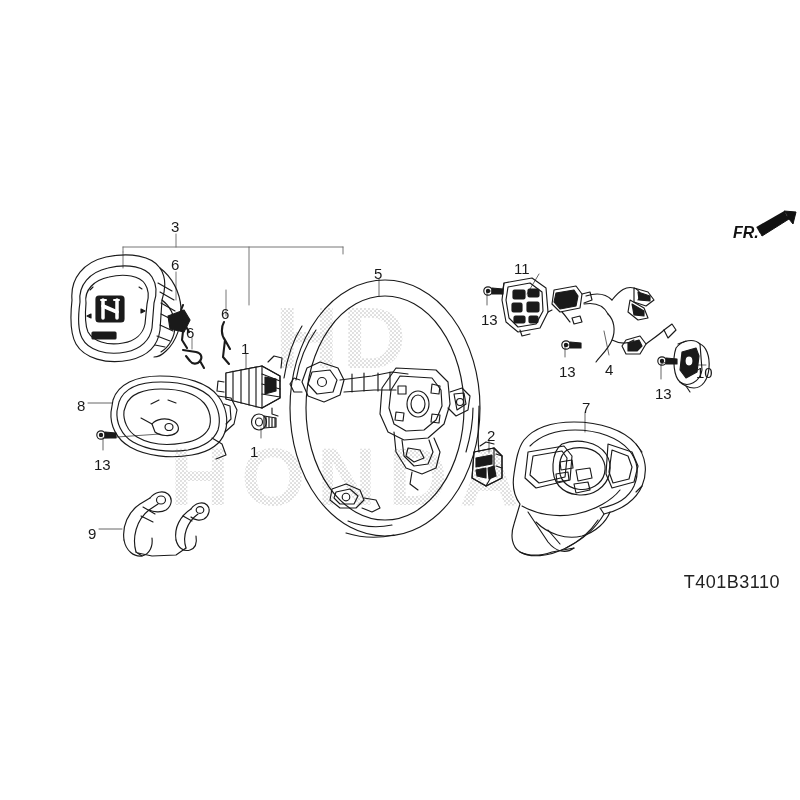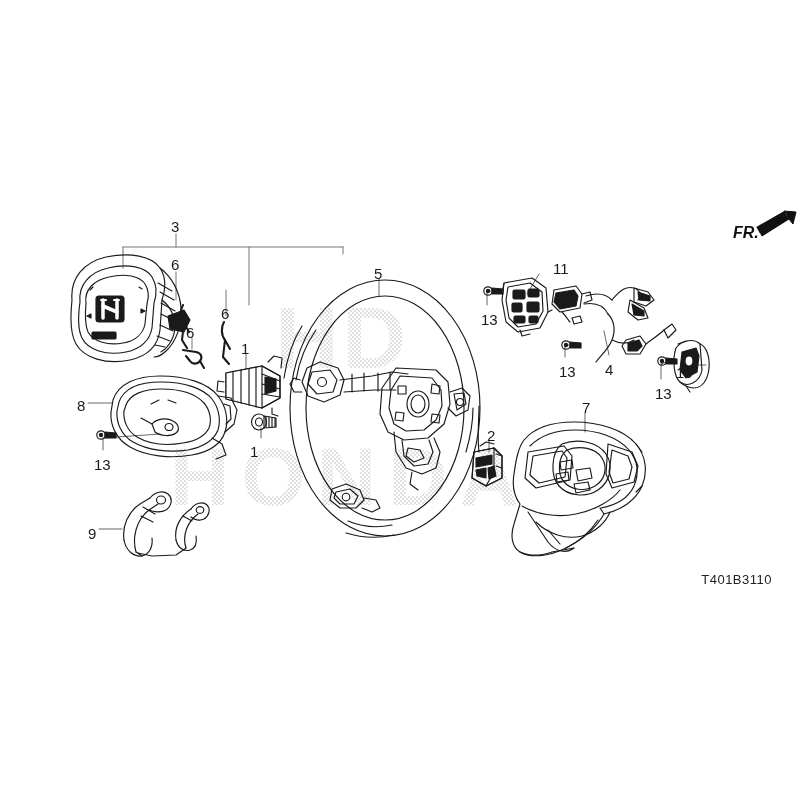--- a/index.html
+++ b/index.html
@@ -4,21 +4,21 @@
 <title>Parts Diagram</title>
 <style>
   html,body{margin:0;padding:0;background:#ffffff;}
   body{width:800px;height:800px;overflow:hidden;
        font-family:"Liberation Sans","DejaVu Sans",sans-serif;color:#000;}
   #stage{position:relative;width:800px;height:800px;background:#fff;}
   svg#diagram{position:absolute;left:0;top:0;width:800px;height:800px;}
   .lbl{position:absolute;font-size:15px;line-height:1;color:#1a1a1a;
        font-family:"Liberation Sans","DejaVu Sans",sans-serif;
        white-space:nowrap;user-select:none;}
-  #partno{position:absolute;right:28px;top:572px;font-size:13px;
+  #partno{position:absolute;right:20px;top:572px;font-size:18px;
           letter-spacing:.5px;color:#222;}
   #frmark{position:absolute;left:733px;top:224px;font-size:16px;
           font-weight:bold;font-style:italic;color:#111;}
 </style>
 </head>
 <body>
 
 <div id="stage">
 
 <svg id="diagram" viewBox="0 0 800 800">
@@ -369,23 +369,23 @@
 <div class="lbl" style="left:221px;top:306px;">6</div>
 <div class="lbl" style="left:186px;top:325px;">6</div>
 <div class="lbl" style="left:241px;top:341px;">1</div>
 <div class="lbl" style="left:250px;top:444px;">1</div>
 <div class="lbl" style="left:77px;top:398px;">8</div>
 <div class="lbl" style="left:94px;top:457px;">13</div>
 <div class="lbl" style="left:88px;top:526px;">9</div>
 <div class="lbl" style="left:374px;top:266px;">5</div>
 <div class="lbl" style="left:487px;top:428px;">2</div>
 <div class="lbl" style="left:481px;top:312px;">13</div>
-<div class="lbl" style="left:553px;top:261px;">11</div>
+<div class="lbl" style="left:514px;top:261px;">11</div>
 <div class="lbl" style="left:559px;top:364px;">13</div>
 <div class="lbl" style="left:605px;top:362px;">4</div>
 <div class="lbl" style="left:655px;top:386px;">13</div>
-<div class="lbl" style="left:676px;top:365px;">10</div>
+<div class="lbl" style="left:696px;top:365px;">10</div>
 <div class="lbl" style="left:582px;top:400px;">7</div>
 
 <div id="frmark">FR.</div>
 <div id="partno">T401B3110</div>
 
 </div>
 
 </body></html>

